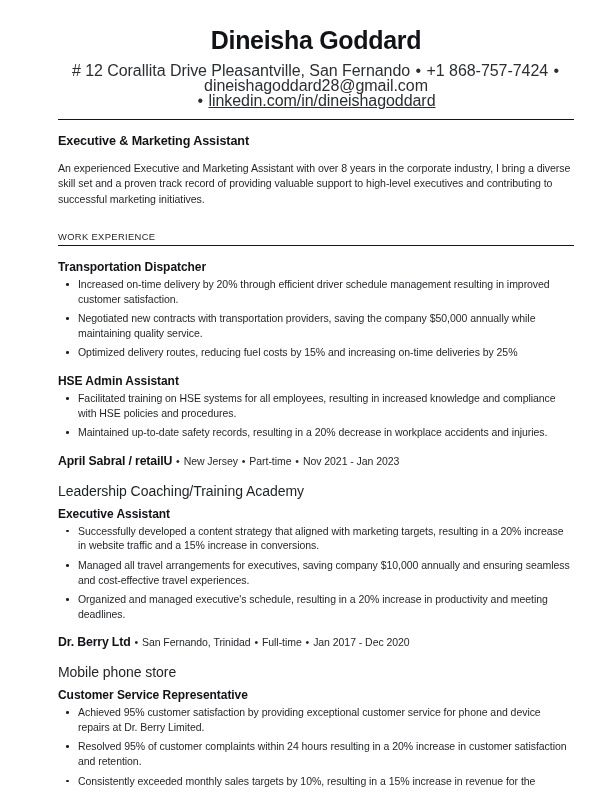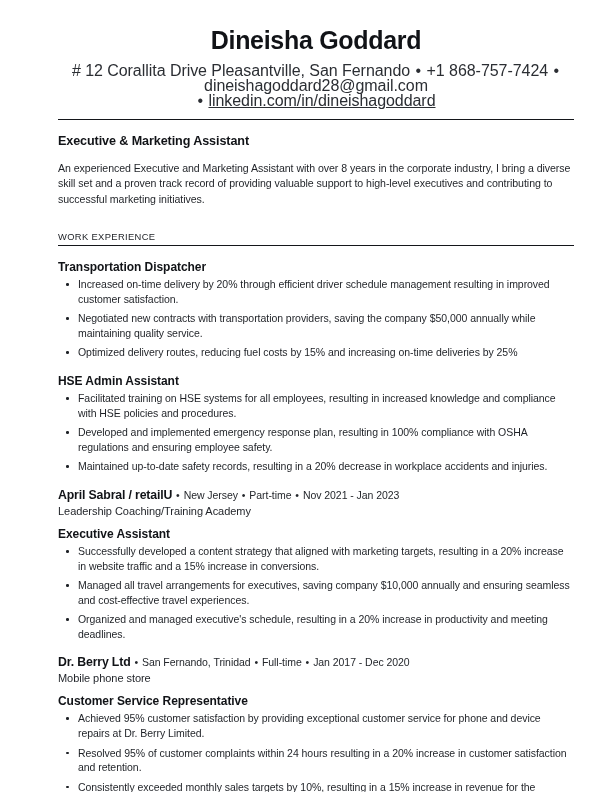--- a/index.html
+++ b/index.html
@@ -91,24 +91,24 @@
     letter-spacing: -0.05px;
   }
   .company {
     font-size: 12.3px;
     font-weight: 700;
     color: #111317;
     letter-spacing: -0.15px;
   }
   .job-head .sep { padding: 0 1px; }
   .org-sub {
-    font-size: 11px;
+    font-size: 14px;
     line-height: 15px;
     color: #1e2126;
-    margin-top: 1px;
+    margin-top: 15px;
     letter-spacing: -0.05px;
   }
   .job-title {
     font-size: 12px;
     font-weight: 700;
     color: #111317;
     margin-top: 8px;
     letter-spacing: -0.05px;
   }
   .bullets {
@@ -172,21 +172,20 @@
         <ul class="bullets">
           <li>Increased on-time delivery by 20% through efficient driver schedule management resulting in improved customer satisfaction.</li>
           <li>Negotiated new contracts with transportation providers, saving the company $50,000 annually while maintaining quality service.</li>
           <li>Optimized delivery routes, reducing fuel costs by 15% and increasing on-time deliveries by 25%</li>
         </ul>
       </div>
       <div class="job">
         <div class="job-title">HSE Admin Assistant</div>
         <ul class="bullets">
           <li>Facilitated training on HSE systems for all employees, resulting in increased knowledge and compliance with HSE policies and procedures.</li>
-          <li>Developed and implemented emergency response plan, resulting in 100% compliance with OSHA regulations and ensuring employee safety.</li>
           <li>Maintained up-to-date safety records, resulting in a 20% decrease in workplace accidents and injuries.</li>
         </ul>
       </div>
       <div class="job">
         <div class="job-head"><span class="company">April Sabral / retailU</span><span class="sep"> • </span><span>New Jersey</span><span class="sep"> • </span><span>Part-time</span><span class="sep"> • </span><span>Nov 2021 - Jan 2023</span></div>
         <div class="org-sub">Leadership Coaching/Training Academy</div>
         <div class="job-title">Executive Assistant</div>
         <ul class="bullets">
           <li>Successfully developed a content strategy that aligned with marketing targets, resulting in a 20% increase in website traffic and a 15% increase in conversions.</li>
           <li>Managed all travel arrangements for executives, saving company $10,000 annually and ensuring seamless and cost-effective travel experiences.</li>

